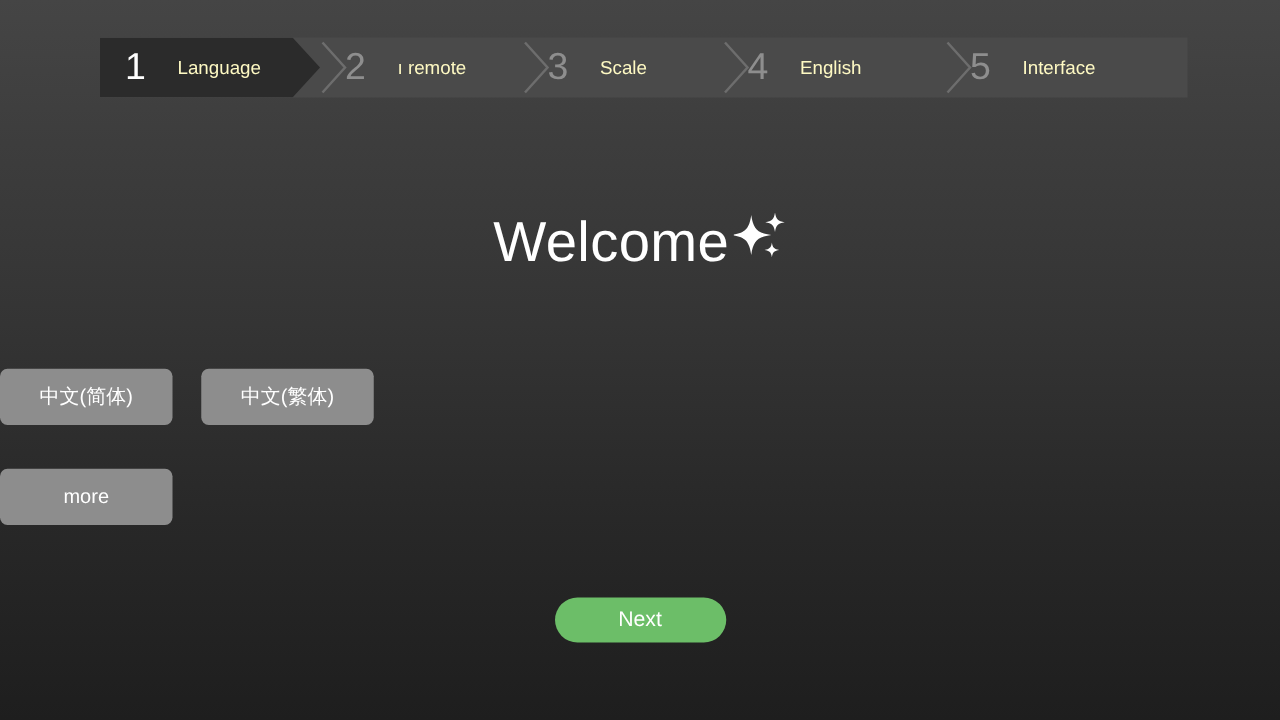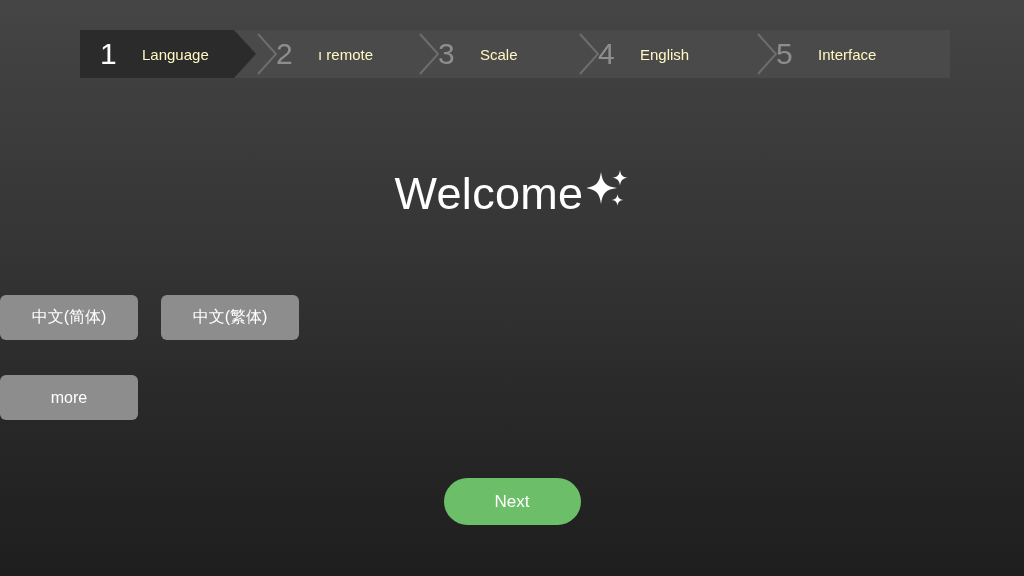--- a/index.html
+++ b/index.html
@@ -119,21 +119,21 @@
     cursor:pointer;
   }
 
   
   #next-wrap {
     position:absolute;
     top:478px; left:0; width:100%;
     display:flex; justify-content:center;
   }
   #next-button {
-    width:137px; height:47px;
+    width:137px; height:36px;
     background:#6cbe68;
     border:none;
     border-radius:24px;
     color:#ffffff;
     font-size:17px;
     font-family:inherit;
     cursor:pointer;
   }
 </style>
 </head>

